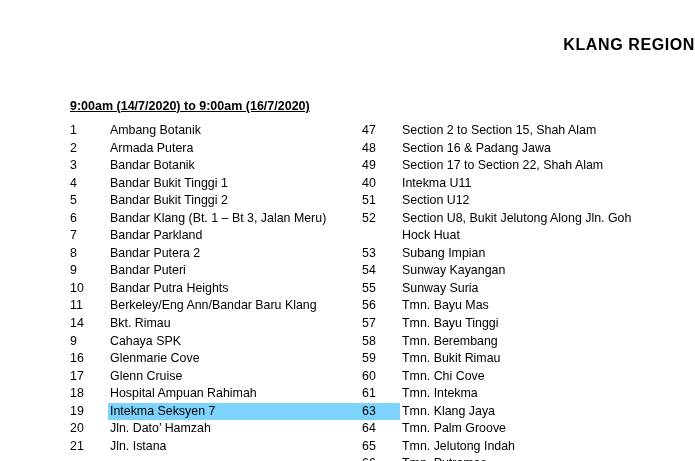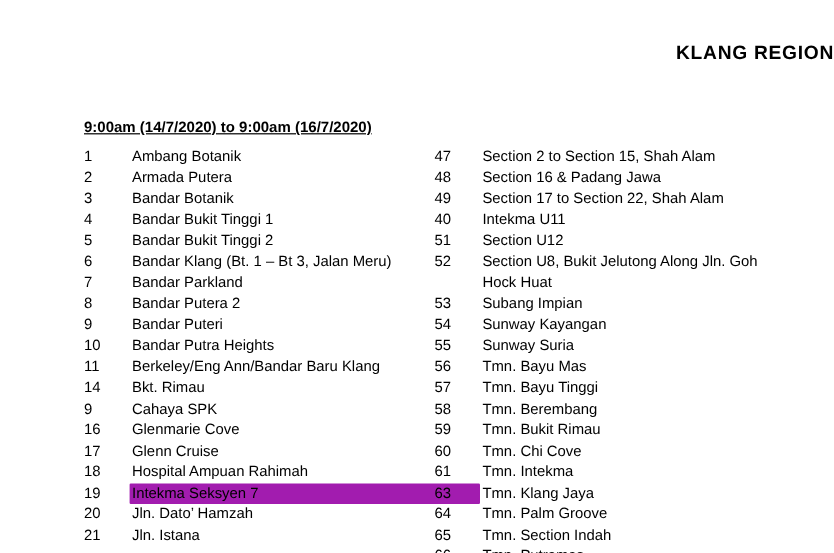--- a/index.html
+++ b/index.html
@@ -67,21 +67,21 @@
     flex: 0 0 40px;
     text-align: left;
   }
   .row .name {
     flex: 1 1 auto;
   }
   .row .cont {
     padding-left: 0;
   }
   .row.highlight .name {
-    background: #a21caf;
+    background: #7dd3fc;
     padding: 0 2px;
     margin-left: -2px;
     border-radius: 1px;
   }
   .row.cont-row .num {
     width: 40px;
     flex: 0 0 40px;
   }
 </style>
 </head>
@@ -240,21 +240,21 @@
         <div class="row">
           <span class="num">63</span>
           <span class="name">Tmn. Klang Jaya</span>
         </div>
         <div class="row">
           <span class="num">64</span>
           <span class="name">Tmn. Palm Groove</span>
         </div>
         <div class="row">
           <span class="num">65</span>
-          <span class="name">Tmn. Section Indah</span>
+          <span class="name">Tmn. Jelutong Indah</span>
         </div>
         <div class="row">
           <span class="num">66</span>
           <span class="name">Tmn. Putramas</span>
         </div>
       </div>
   </div>
 
 </div>
 

